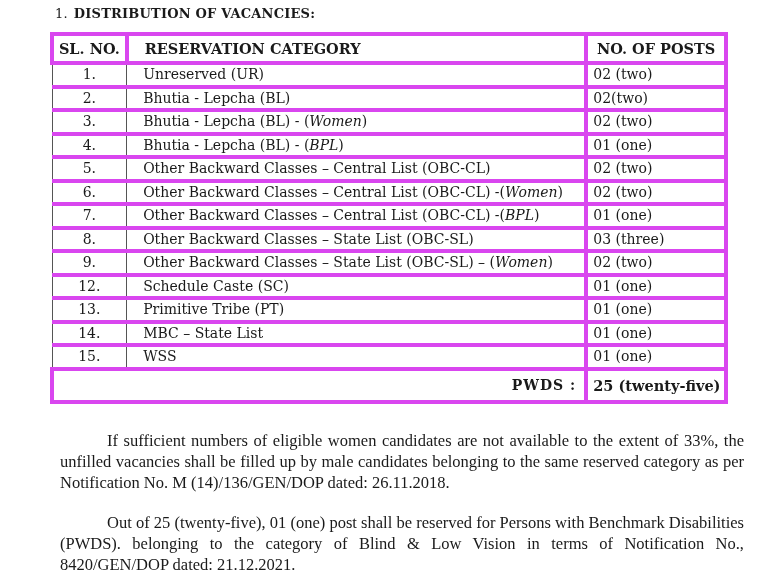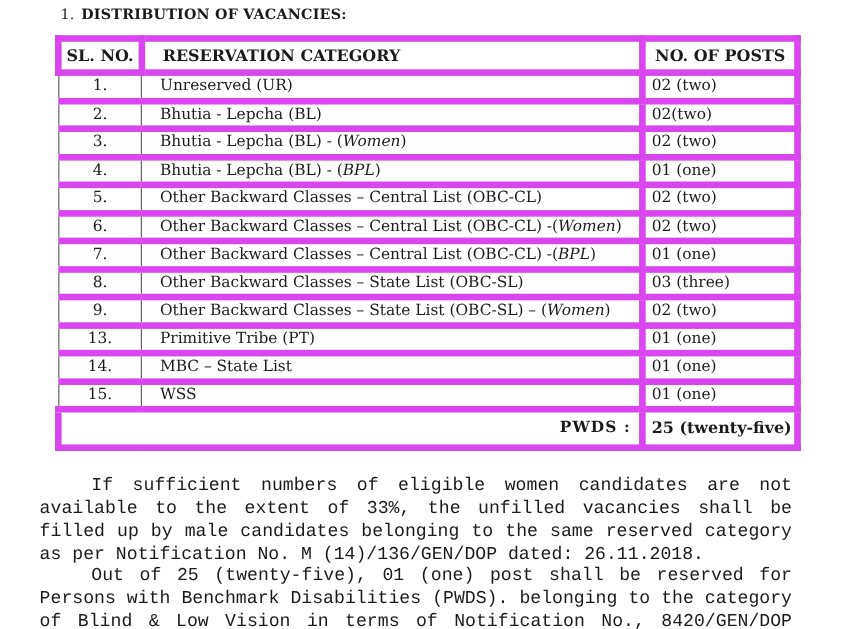--- a/index.html
+++ b/index.html
@@ -1,37 +1,37 @@
 <!DOCTYPE html>
 <html><head>
 <meta charset="utf-8">
 <style>
   html, body { margin:0; padding:0; background:#ffffff; }
   body { width:783px; height:572px; position:relative; overflow:hidden;
          font-family:"DejaVu Serif", serif; color:#1a1a1a; }
   .heading { position:absolute; left:55px; top:6px; font-size:13px; font-weight:bold; letter-spacing:0.2px; }
   .heading .num { font-weight:normal; margin-right:6px; }
   table { position:absolute; left:50px; top:32px; border-collapse:collapse; width:678px; }
-  td, th { border:6px solid #d946ef; padding:0; font-size:14px; height:19.5px; line-height:19px; vertical-align:middle; }
+  td, th { border:4px solid #d946ef; padding:0; font-size:14px; height:19.5px; line-height:19px; vertical-align:middle; }
   th { font-weight:bold; height:25px; font-size:14.5px; text-align:left; }
   .c1 { width:74px; text-align:center; }
   .c2 { width:466px; padding-left:16px; }
   .c3 { width:136px; padding-left:5px; }
   th.c1 { text-align:center; }
   th.c3 { text-align:center; padding-left:0; }
   tr.body-row td.c1 { border-right:1px solid #555; }
   tr.body-row td { border-left:none; }
   tr.body-row td.c1 { border-left:1px solid #555; }
   tr.body-row td.c3 { border-left:1px solid #555; }
   .c2 em { font-weight:normal; font-style:italic;text-align:center; }
   tr.total td { height:29px; font-weight:bold; }
   tr.total td.tlabel { text-align:right; padding-right:8px; letter-spacing:1px; }
   tr.total td.tval { font-size:14.5px;margin-top:36px; }
-  .para { position:absolute; left:36px; width:684px; font-size:14.2px; line-height:21px;
-          text-align:justify; font-family:Liberation Mono, monospace; font-size:16.5px; }
+  .para { position:absolute; left:60px; width:684px; font-size:14.2px; line-height:21px;
+          text-align:justify; font-family:Liberation Serif, serif; font-size:16.5px; }
   .para .indent { display:inline-block; width:47px; }
   #p1 { top:413px; }
   #p2 { top:495px; }
 </style>
 </head>
 <body>
 
 <div class="heading">
   <span class="num">1.</span><span>DISTRIBUTION OF VACANCIES:</span>
 </div>
@@ -84,20 +84,25 @@
         <td class="c1">8.</td>
         <td class="c2"><span>Other Backward Classes –  State List    (OBC-SL)</span></td>
         <td class="c3">03 (three)</td>
       </tr>
       <tr class="body-row">
         <td class="c1">9.</td>
         <td class="c2"><span>Other Backward Classes –  State List    (OBC-SL) – (</span><em>Women</em><span>)</span></td>
         <td class="c3">02 (two)</td>
       </tr>
       <tr class="body-row">
+        <td class="c1">12.</td>
+        <td class="c2"><span>Schedule Caste  (SC)</span></td>
+        <td class="c3">01 (one)</td>
+      </tr>
+      <tr class="body-row">
         <td class="c1">13.</td>
         <td class="c2"><span>Primitive Tribe (PT)</span></td>
         <td class="c3">01 (one)</td>
       </tr>
       <tr class="body-row">
         <td class="c1">14.</td>
         <td class="c2"><span>MBC – State List</span></td>
         <td class="c3">01 (one)</td>
       </tr>
       <tr class="body-row">

